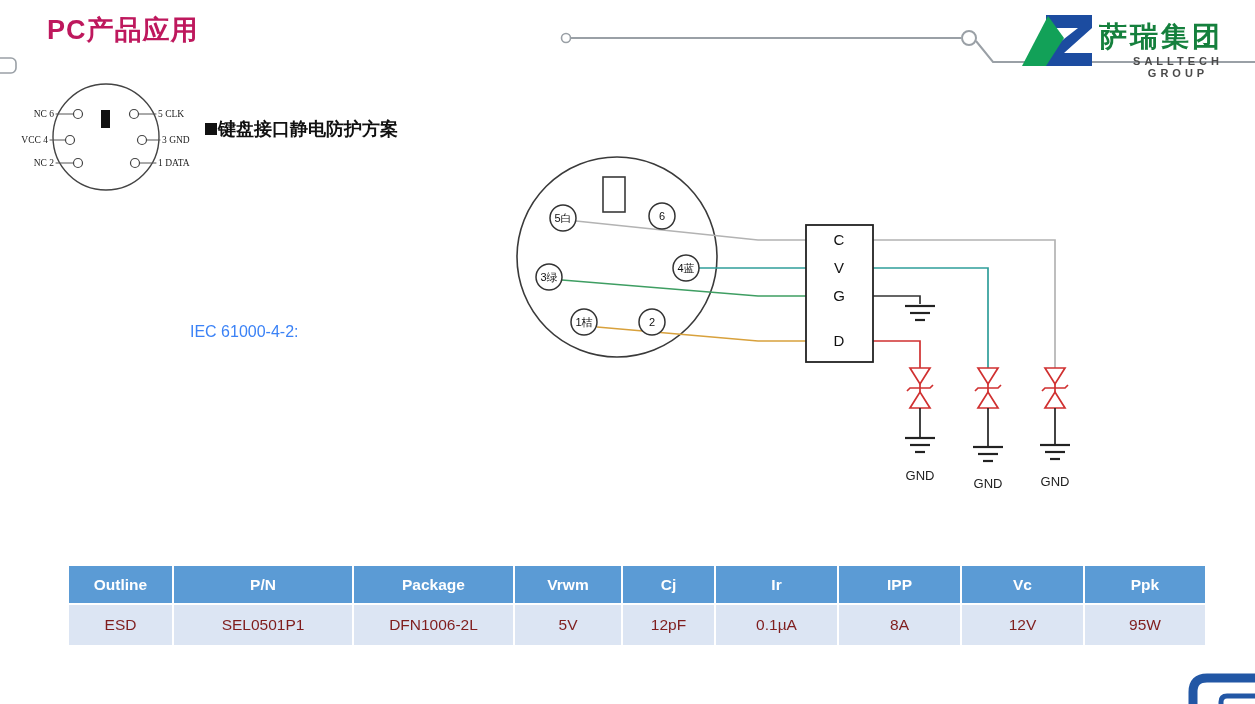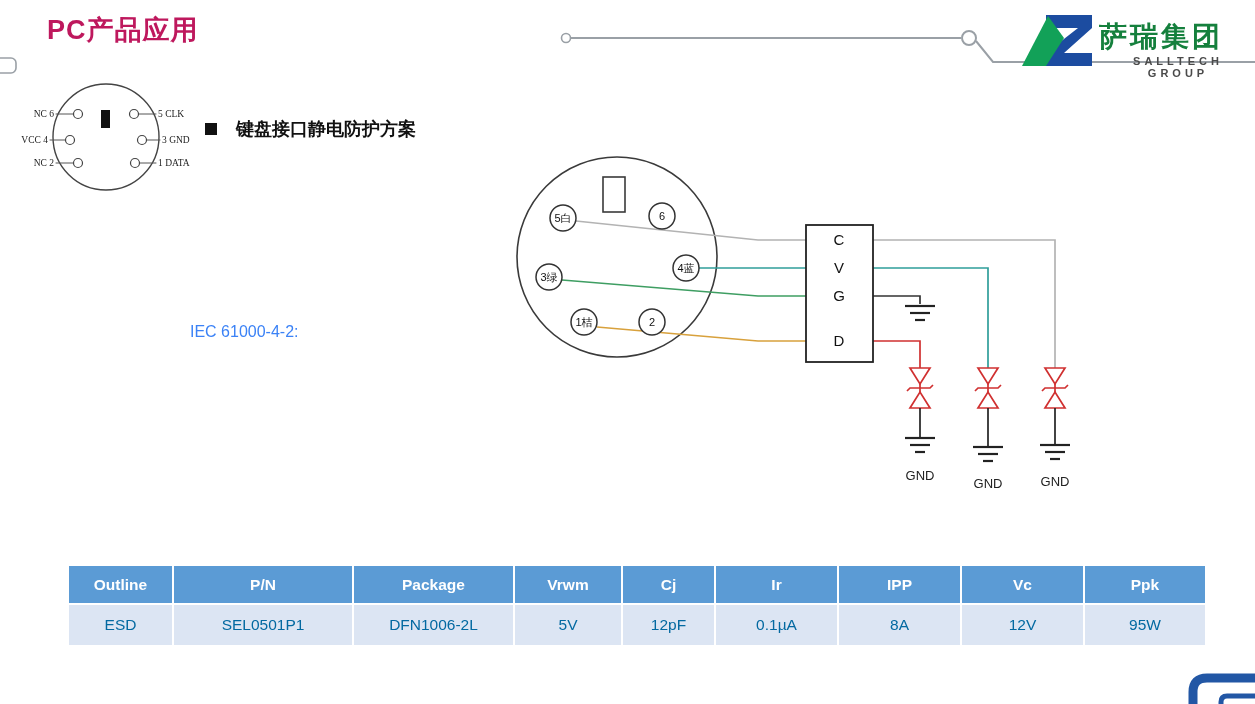--- a/index.html
+++ b/index.html
@@ -14,33 +14,33 @@
     color:#be185d; letter-spacing:1px;
   }
   #logo-cn {
     left:1099px; top:18px; font-size:28px; font-weight:bold;
     color:#15803d; letter-spacing:3px;
   }
   #logo-en {
     left:1101px; top:55px; font-size:11px; font-weight:bold;
     letter-spacing:4px; color:#4a4a4a;text-align:center;
   }
-  #section-heading { left:205px; top:117px; display:flex; align-items:center; gap:19px; }
+  #section-heading { left:205px; top:117px; display:flex; align-items:center; gap:1px; }
   #section-heading .bullet { width:12px; height:12px; background:#111; flex:0 0 auto; }
   #section-heading .txt { font-size:18px; font-weight:bold; color:#111; }
 
   #iec-note { left:190px; top:318px; font-size:16px; color:#3b82f6; line-height:27px; }
 
   #spec-table { left:67px; top:564px; border-collapse:collapse; table-layout:fixed; width:1138px; }
   #spec-table th {
     background:#5B9BD5; color:#ffffff; font-size:15.5px; font-weight:bold;
     height:37px; border:2px solid #ffffff; text-align:center; padding:0;
   }
   #spec-table td {
-    background:#DCE5F3; color:#0369a1; font-size:15.5px;
+    background:#DCE5F3; color:#7f1d1d; font-size:15.5px;
     height:40px; border:2px solid #ffffff; text-align:center; padding:0;
   }
 
   #scene { left:0; top:0; }
   .pin-t  { font-size:11px; fill:#111; text-anchor:middle; font-family:"Liberation Sans",sans-serif; }
   .bus-t  { font-size:15px; fill:#111; text-anchor:middle; font-family:"Liberation Sans",sans-serif; }
   .gnd-t  { font-size:13px; fill:#222; text-anchor:middle; font-family:"Liberation Sans",sans-serif; }
   .mini-t { font-family:"Liberation Serif",serif; font-size:9.5px; fill:#222; }
   .mini-end { text-anchor:end; }
 </style>

